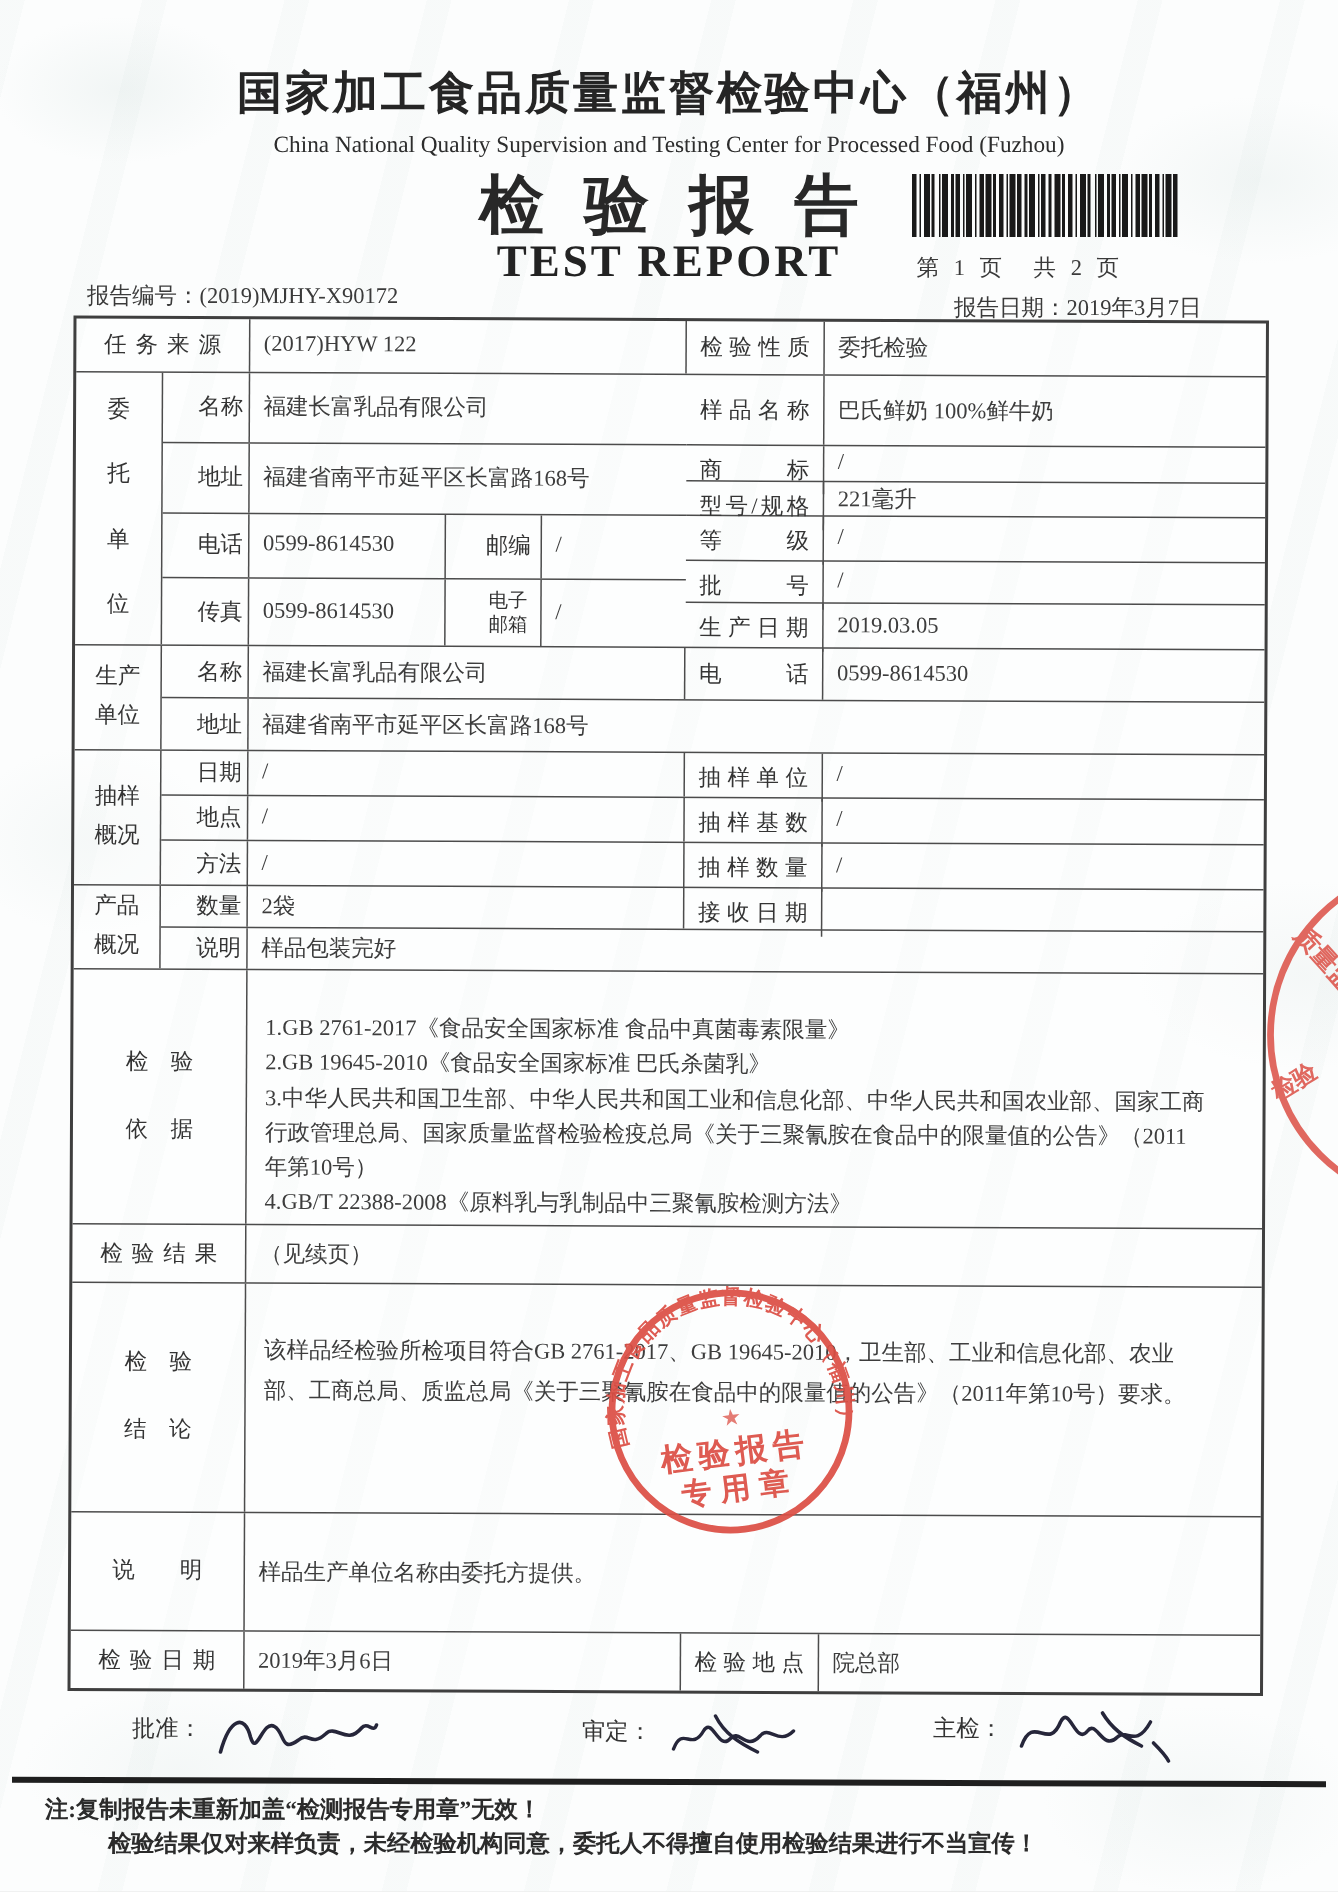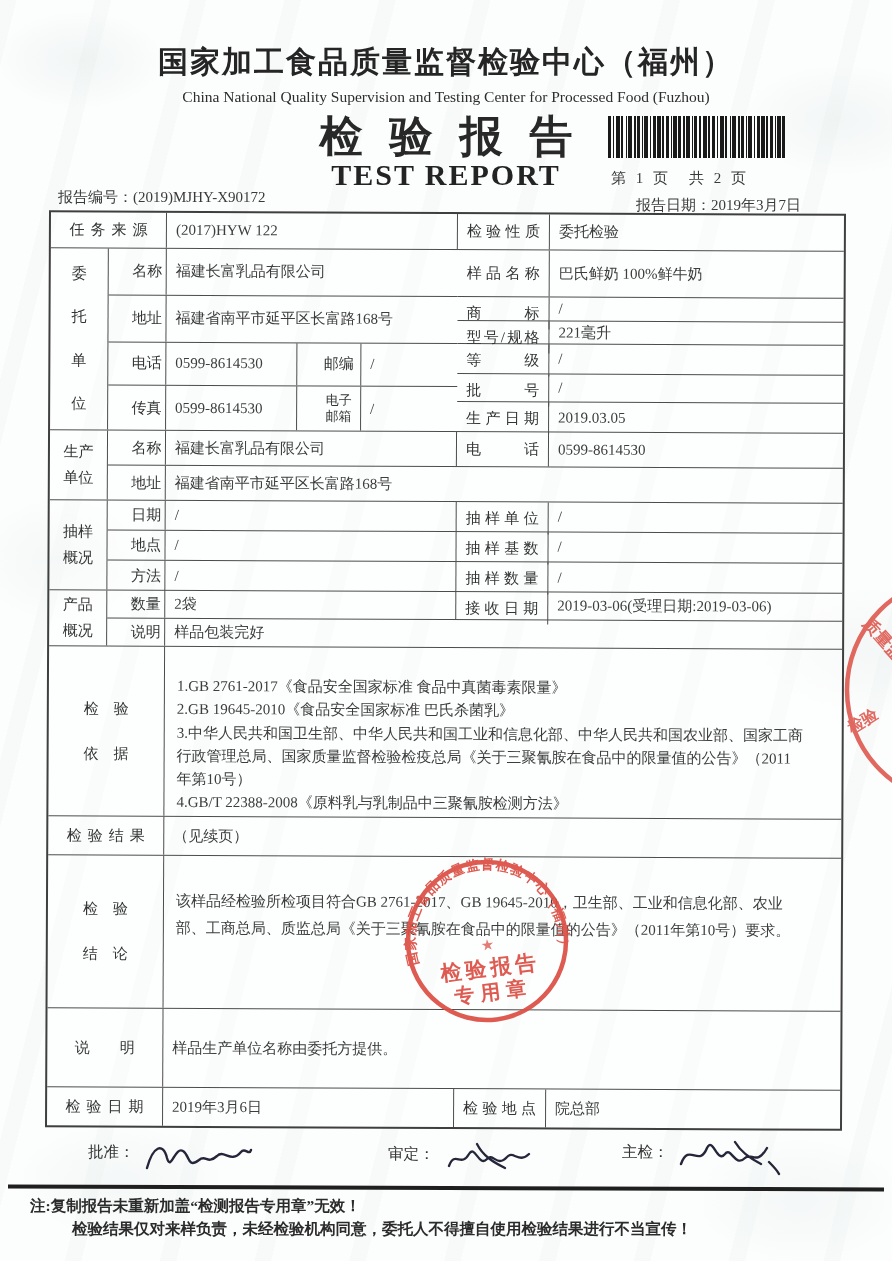--- a/index.html
+++ b/index.html
@@ -222,21 +222,20 @@
     <div class="tr h56">
       <div class="cell w58 sec">产品
 概况</div>
       <div class="block fx">
         <div class="srow h28">
           <div class="cell w58 slab">数量</div>
           <div class="cell w291 val">2袋</div>
           <div class="cell w92 rlab">
               <span class="just">接收日期</span>
             </div>
-          <div class="cell fx nr val">2019-03-06(受理日期:2019-03-06)</div>
         </div>
         <div class="srow h28">
           <div class="cell w58 slab">说明</div>
           <div class="cell fx nr val">样品包装完好</div>
         </div>
       </div>
     </div>
 
     <div class="tr h170">
       <div class="cell w116 lab multi">检　验

